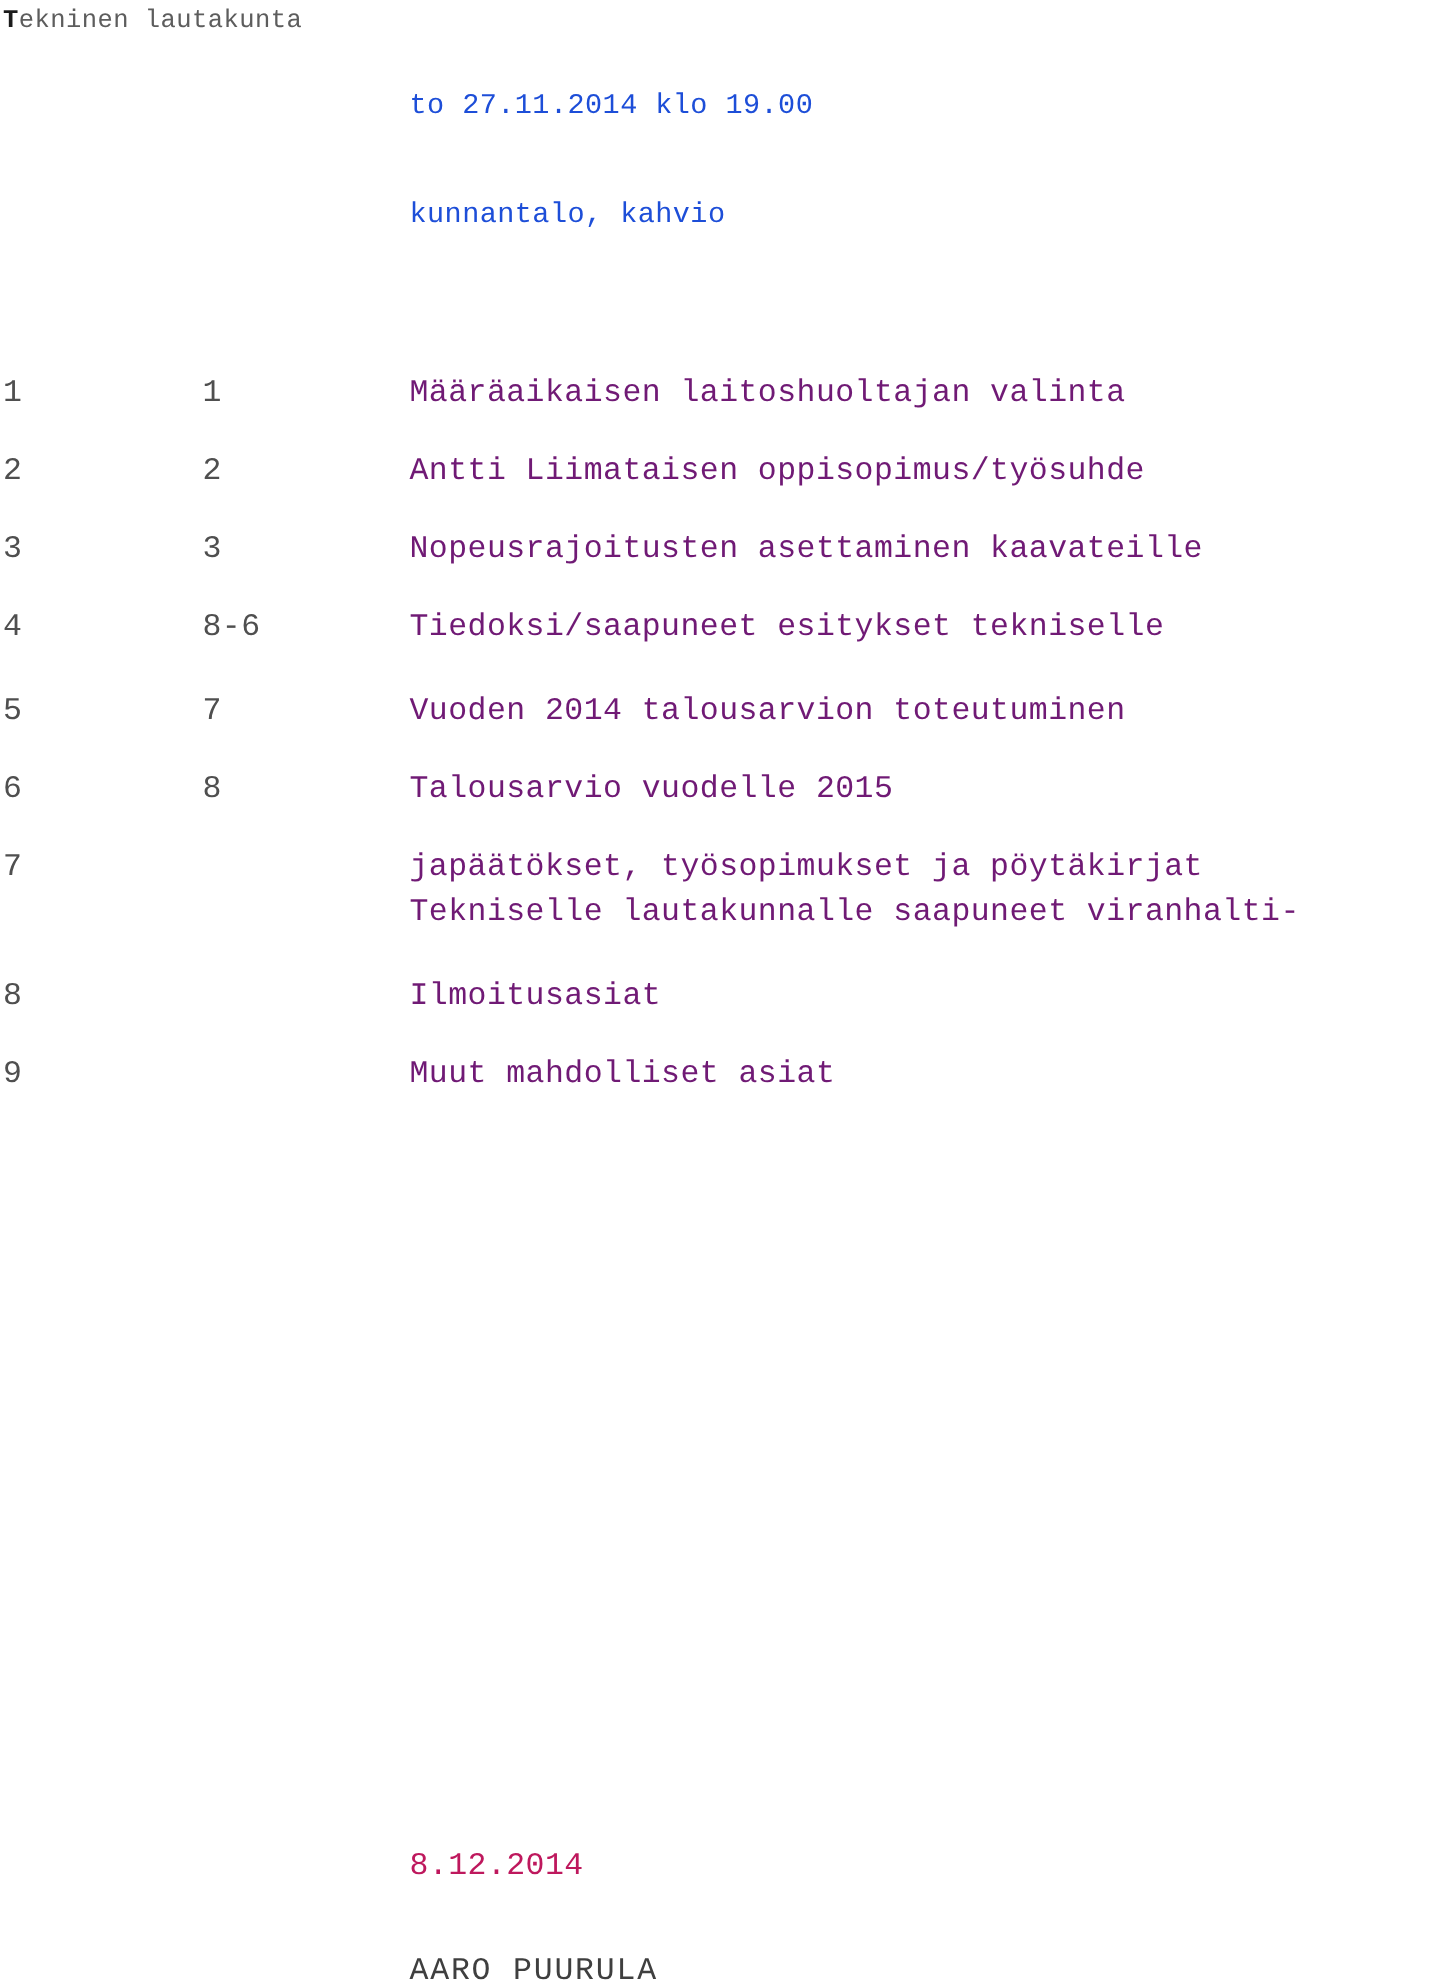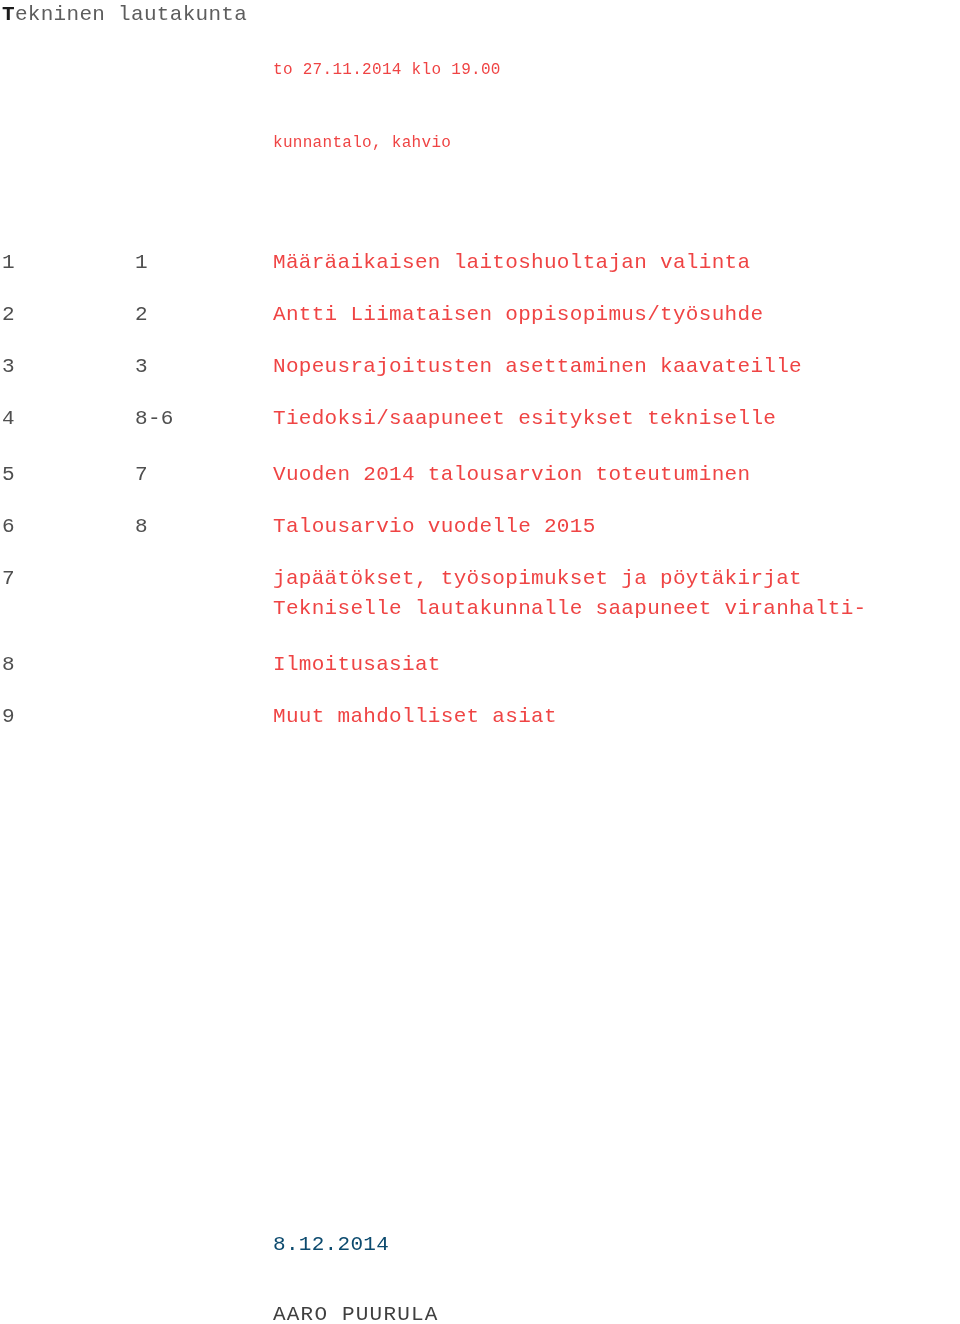--- a/index.html
+++ b/index.html
@@ -19,39 +19,39 @@
     background: #ffffff;
     overflow: hidden;
     box-sizing: border-box;
   }
 
   
   .doc-title {
     position: absolute;
     left: 2px;
     top: 2px;
-    font-size: 21px;
+    font-size: 17px;
     line-height: 26px;
     letter-spacing: 0.3px;
     color: #5d5d5d;
     white-space: pre;
   }
   .doc-title .cap {
     color: #1b1b1b;
     font-weight: bold;
   }
 
   
   .meta-line {
     position: absolute;
     left: 273px;
-    font-size: 16px;
+    font-size: 19px;
     line-height: 26px;
     letter-spacing: 0.3px;
-    color: #ef4444;
+    color: #1d4ed8;
     white-space: pre;
   }
   #meta-datetime { top: 57px; }
   #meta-location { top: 130px; }
 
   
   #agenda {
     position: absolute;
     left: 0;
     top: 248px;
@@ -77,35 +77,35 @@
   }
   .col-index { left: 2px; }
   .col-ref   { left: 135px; }
 
   .col-text {
     margin-left: 273px;
     padding-right: 10px;
     font-size: 21px;
     line-height: 30px;
     letter-spacing: 0.3px;
-    color: #ef4444;
+    color: #701a75;
   }
   .col-text .ln {
     display: block;
     white-space: pre;
   }
 
   
   .footer-line {
     position: absolute;
     left: 273px;
     font-size: 21px;
     line-height: 26px;
     letter-spacing: 0.3px;
-    color: #0c4a6e;
+    color: #be185d;
     white-space: pre;
   }
   #footer-date { top: 1232px; }
   #footer-signature {
     top: 1302px;
     color: #3f3f3f;
     letter-spacing: 1.2px;
   }
 </style>
 </head>

